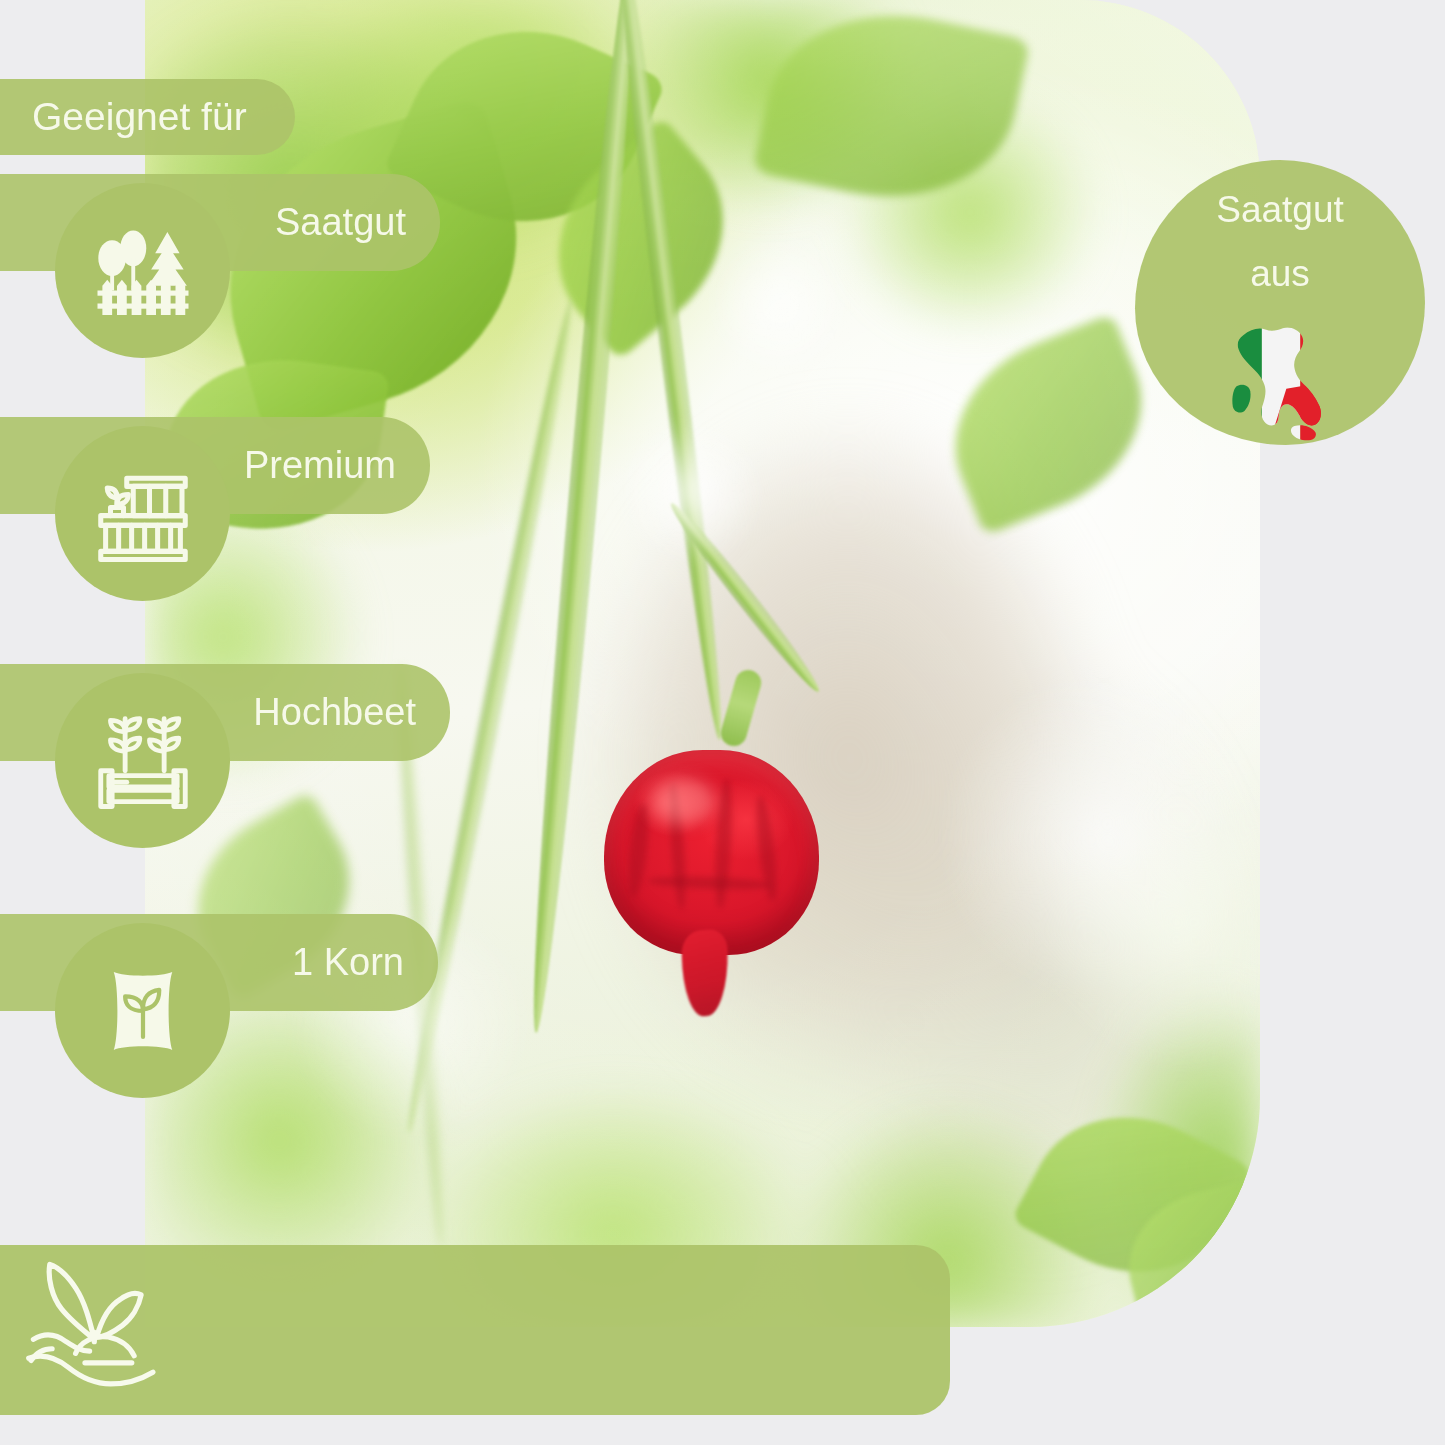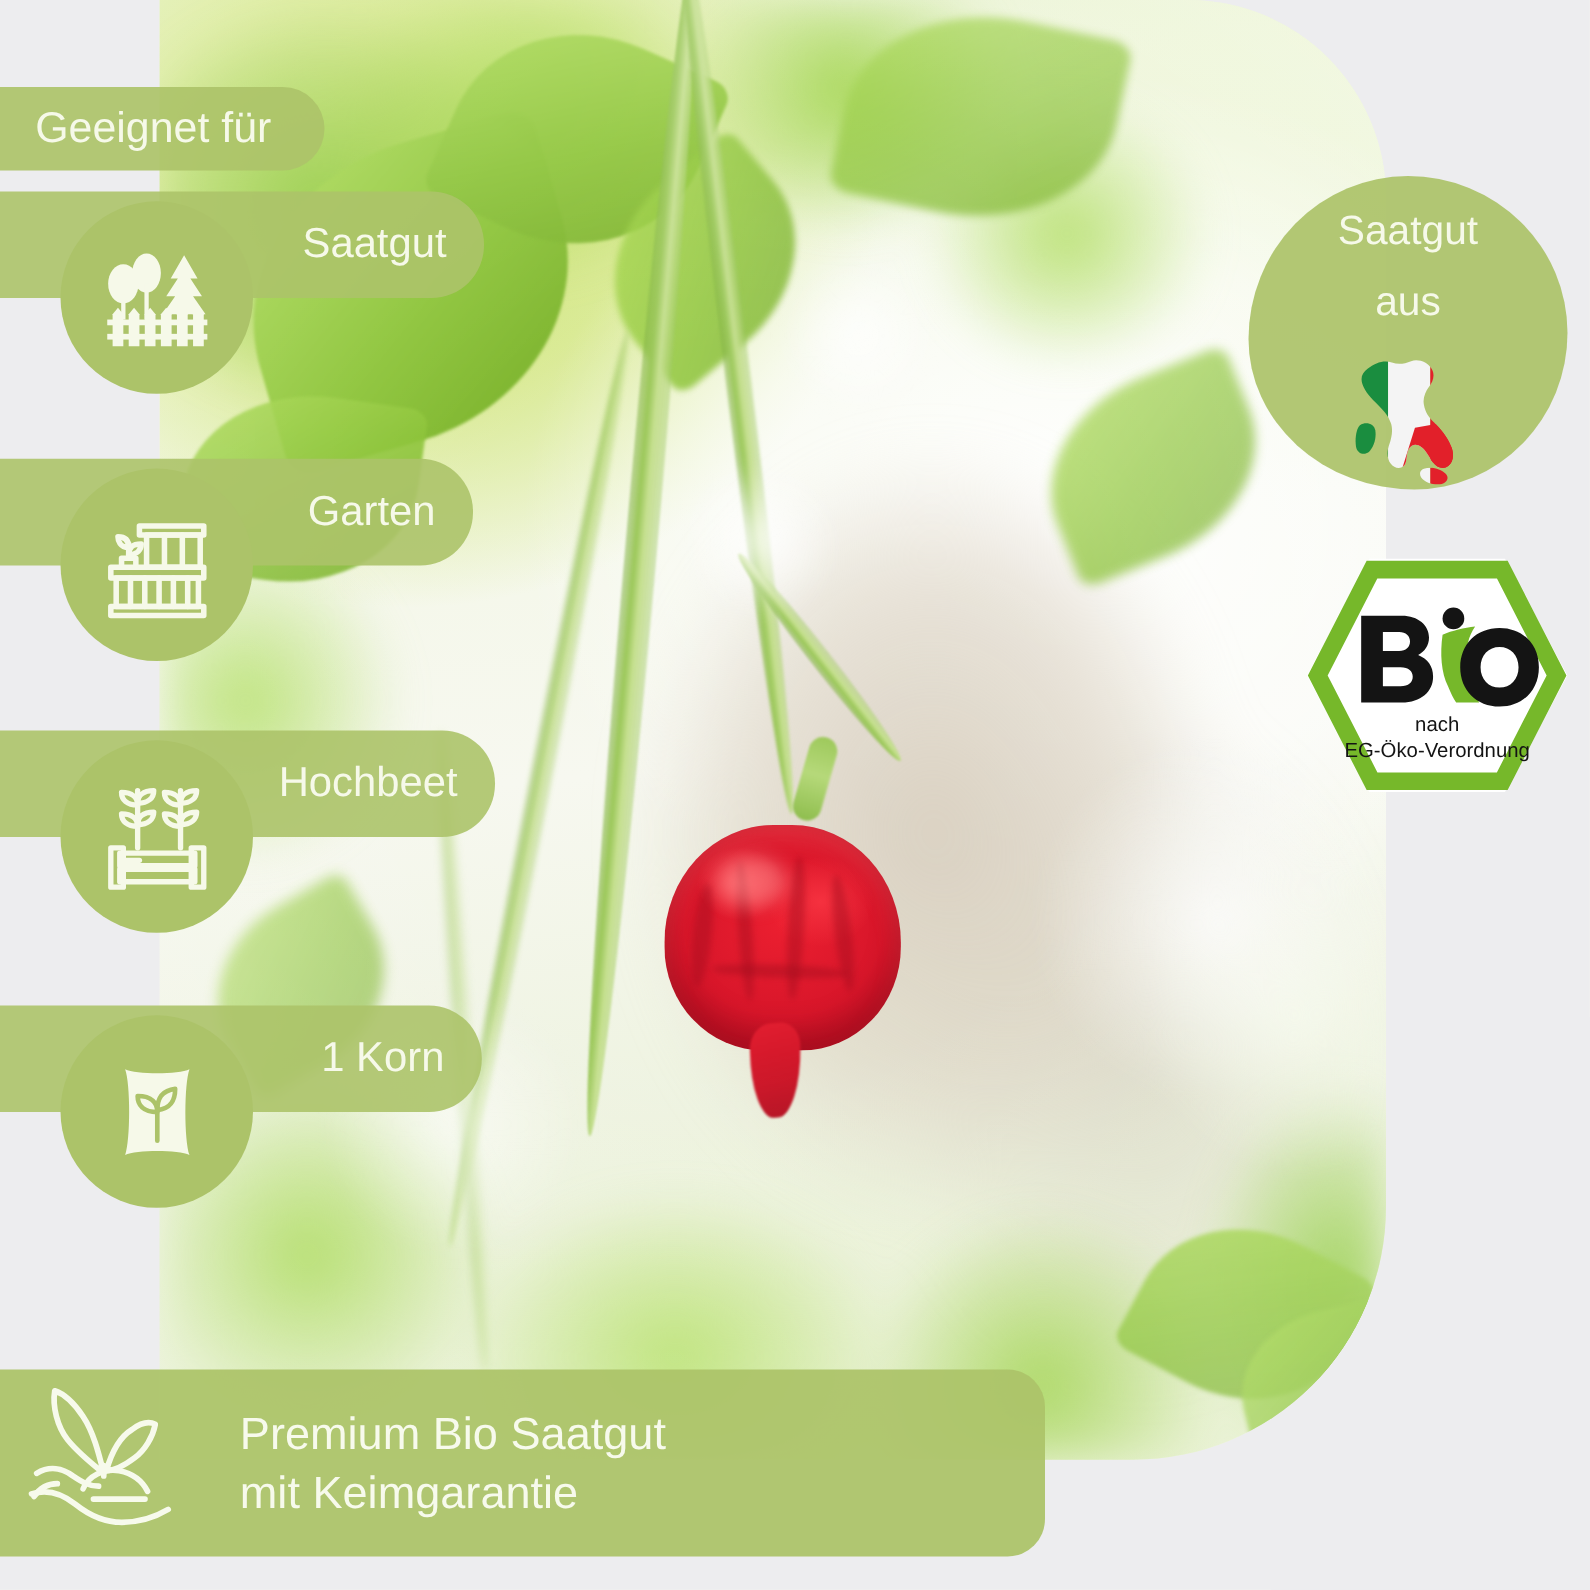--- a/index.html
+++ b/index.html
@@ -330,21 +330,21 @@
           <path d="M34 41 l3-3.6 3 3.6 v18 h-6 z"></path>
           <path d="M43 41 l3-3.6 3 3.6 v18 h-6 z"></path>
           <path d="M52 41 l3-3.6 3 3.6 v18 h-6 z"></path>
         </g>
       </svg>
     </div>
   </div>
 
   <div class="row row-2">
     <div class="row-bar" style="width:430px;">
-      <span>Garten</span>
+      <span>Premium</span>
     </div>
     <div class="row-circle" style="top:-39px;">
       <svg viewBox="0 0 64 64" fill="none" stroke="#f6f9e9" stroke-width="3.1" stroke-linecap="round" stroke-linejoin="round" aria-hidden="true">
         <rect x="22" y="10" width="36" height="5"></rect>
         <rect x="26" y="15" width="30" height="18"></rect>
         <line x1="36" y1="15" x2="36" y2="33"></line>
         <line x1="46" y1="15" x2="46" y2="33"></line>
         <rect x="6" y="33" width="52" height="6"></rect>
         <rect x="9" y="39" width="46" height="16"></rect>
         <line x1="17" y1="39" x2="17" y2="55"></line>
@@ -435,52 +435,29 @@
       <g clip-path="url(#sicilyClip)">
         <rect x="55" y="88" width="12" height="20" fill="#f4f4f4"></rect>
         <rect x="67" y="88" width="22" height="20" fill="#e2202a"></rect>
       </g>
       <g clip-path="url(#sardiniaClip)">
         <rect x="0" y="50" width="30" height="36" fill="#1a8d3f"></rect>
       </g>
     </svg>
   </div>
 
-  <div class="bio-seal">
-    <svg viewBox="0 0 200 180" aria-hidden="true">
-      <polygon points="50,4 150,4 196,90 150,176 50,176 4,90" fill="#ffffff"></polygon>
-      <polygon points="52,12 148,12 188,90 148,168 52,168 12,90" fill="none" stroke="#76b82a" stroke-width="13"></polygon>
-      <g>
-        <path d="M44 46 h30 c12 0 20 7 20 16 c0 6 -3 10 -8 13 c7 3 11 8 11 16
-                 c0 11 -9 19 -23 19 H44 Z
-                 M60 58 v14 h12 c5 0 8 -3 8 -7 c0 -4 -3 -7 -8 -7 Z
-                 M60 84 v14 h13 c6 0 9 -3 9 -7 c0 -4 -3 -7 -9 -7 Z" fill="#141414"></path>
-        <path d="M104 60 c-2 14 -1 28 4 38 c2 5 4 9 6 12 h17
-                 c-4 -8 -8 -18 -9 -29 c-1 -11 1 -20 6 -27 c-8 1 -17 3 -24 6 Z" fill="#76b82a"></path>
-        <circle cx="112" cy="48" r="8" fill="#141414"></circle>
-        <path d="M158 55 c-17 0 -29 12 -29 29 c0 17 12 29 29 29 c17 0 29 -12 29 -29
-                 c0 -17 -12 -29 -29 -29 Z
-                 M158 69 c8 0 14 6 14 15 c0 9 -6 15 -14 15 c-8 0 -14 -6 -14 -15
-                 c0 -9 6 -15 14 -15 Z" fill="#141414" transform="translate(-12,0)"></path>
-      </g>
-      <text x="100" y="131" text-anchor="middle" font-family="Liberation Sans, sans-serif" font-size="15" fill="#141414">nach</text>
-      <text x="100" y="150" text-anchor="middle" font-family="Liberation Sans, sans-serif" font-size="15" fill="#141414">EG-Öko-Verordnung</text>
-    </svg>
-  </div>
 
   <div class="bottom-banner">
     <div class="bottom-icon">
       <svg viewBox="0 0 64 64" fill="none" stroke="#f7faec" stroke-width="2.2" stroke-linecap="round" stroke-linejoin="round" aria-hidden="true">
         <path d="M30 36 C28 28 26 20 22 14 C18 8 14 5 11 4 C10 10 12 18 16 23 C20 28 25 32 30 36 Z"></path>
         <path d="M31 35 C33 28 36 22 41 19 C45 16 48 16 50 17 C49 22 46 27 42 30 C38 33 34 35 31 35 Z"></path>
         <path d="M30 37 v-4"></path>
         <path d="M4 36 C9 33 14 34 18 37 C21 39 24 41 28 41"></path>
         <path d="M22 42 c2 -5 8 -8 14 -7 c5 1 9 4 11 8"></path>
         <path d="M26 46 h20"></path>
         <path d="M2 44 C8 42 14 44 19 48 C24 52 30 55 37 55 C44 55 50 53 55 50"></path>
         <path d="M12 40 C8 40 5 42 3 45"></path>
       </svg>
     </div>
-    <div class="bottom-text">Premium Bio Saatgut
-mit Keimgarantie</div>
   </div>
 
 </div>
 
 </body></html>

